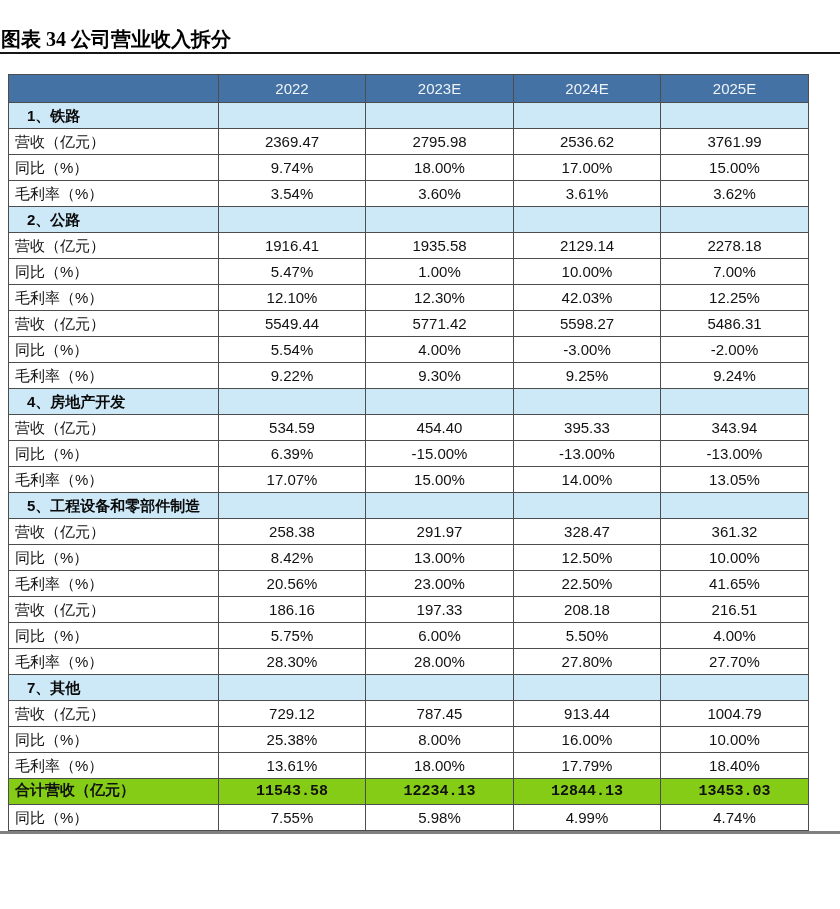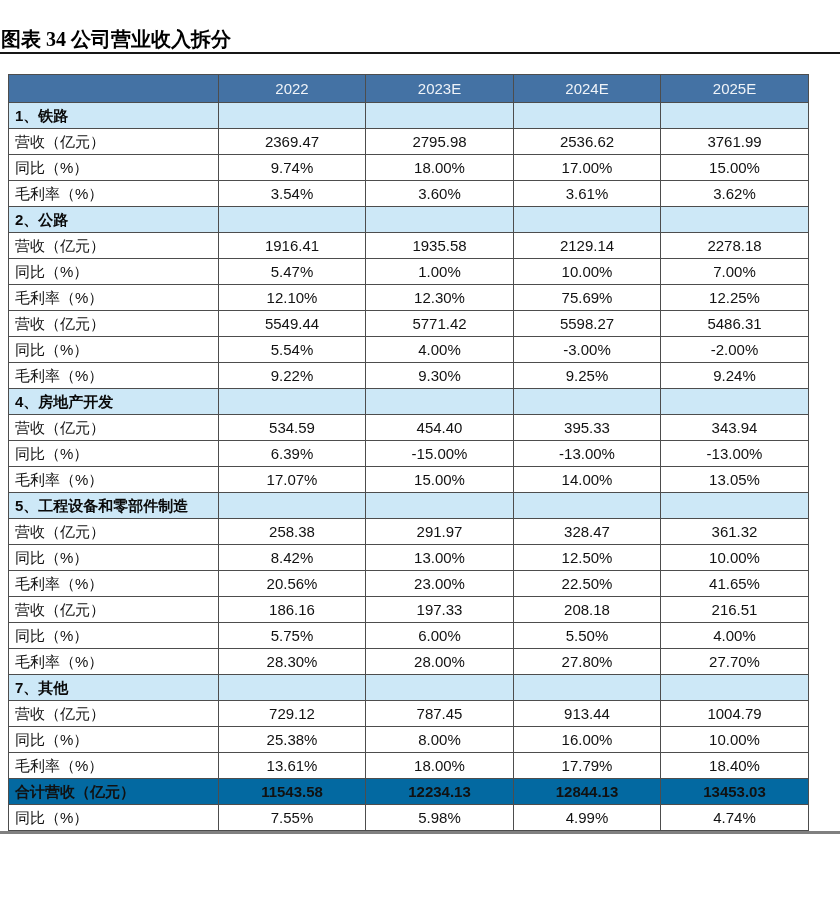--- a/index.html
+++ b/index.html
@@ -24,23 +24,23 @@
     height:25px;line-height:25px;
     padding:0;font-size:15px;
     overflow:hidden;white-space:nowrap;
   }
   thead th{
     background:#4472A4;color:#EFF3F8;
     font-weight:normal;text-align:center;height:27px;line-height:27px;
   }
   .row-label{text-align:left;padding-left:6px;}
   .val{text-align:center;}
-  .sec-name{background:#CDE8F7;font-weight:bold;text-align:left;padding-left:6px;color:#0a0a0a;}
+  .sec-name{background:#CDE8F7;font-weight:bold;text-align:left;padding-left:18px;color:#0a0a0a;}
   .sec-fill{background:#CDE8F7;}
-  .total-row td{background:#0369a1;font-weight:bold;}
+  .total-row td{background:#84cc16;font-weight:bold;font-family:Liberation Mono, monospace;}
   .bottom-rule{height:3px;background:#808080;width:840px;margin-top:0px;}
 </style>
 </head>
 <body>
 
 <div class="page">
   <div class="figure-title">图表 34 公司营业收入拆分</div>
   <div class="top-rule"></div>
 
   <table>
@@ -107,21 +107,21 @@
           <td class="row-label">同比（%）</td>
           <td class="val">5.47%</td>
           <td class="val">1.00%</td>
           <td class="val">10.00%</td>
           <td class="val">7.00%</td>
         </tr>
         <tr class="metric-row">
           <td class="row-label">毛利率（%）</td>
           <td class="val">12.10%</td>
           <td class="val">12.30%</td>
-          <td class="val">75.69%</td>
+          <td class="val">42.03%</td>
           <td class="val">12.25%</td>
         </tr>
         <tr class="metric-row">
           <td class="row-label">营收（亿元）</td>
           <td class="val">5549.44</td>
           <td class="val">5771.42</td>
           <td class="val">5598.27</td>
           <td class="val">5486.31</td>
         </tr>
         <tr class="metric-row">

